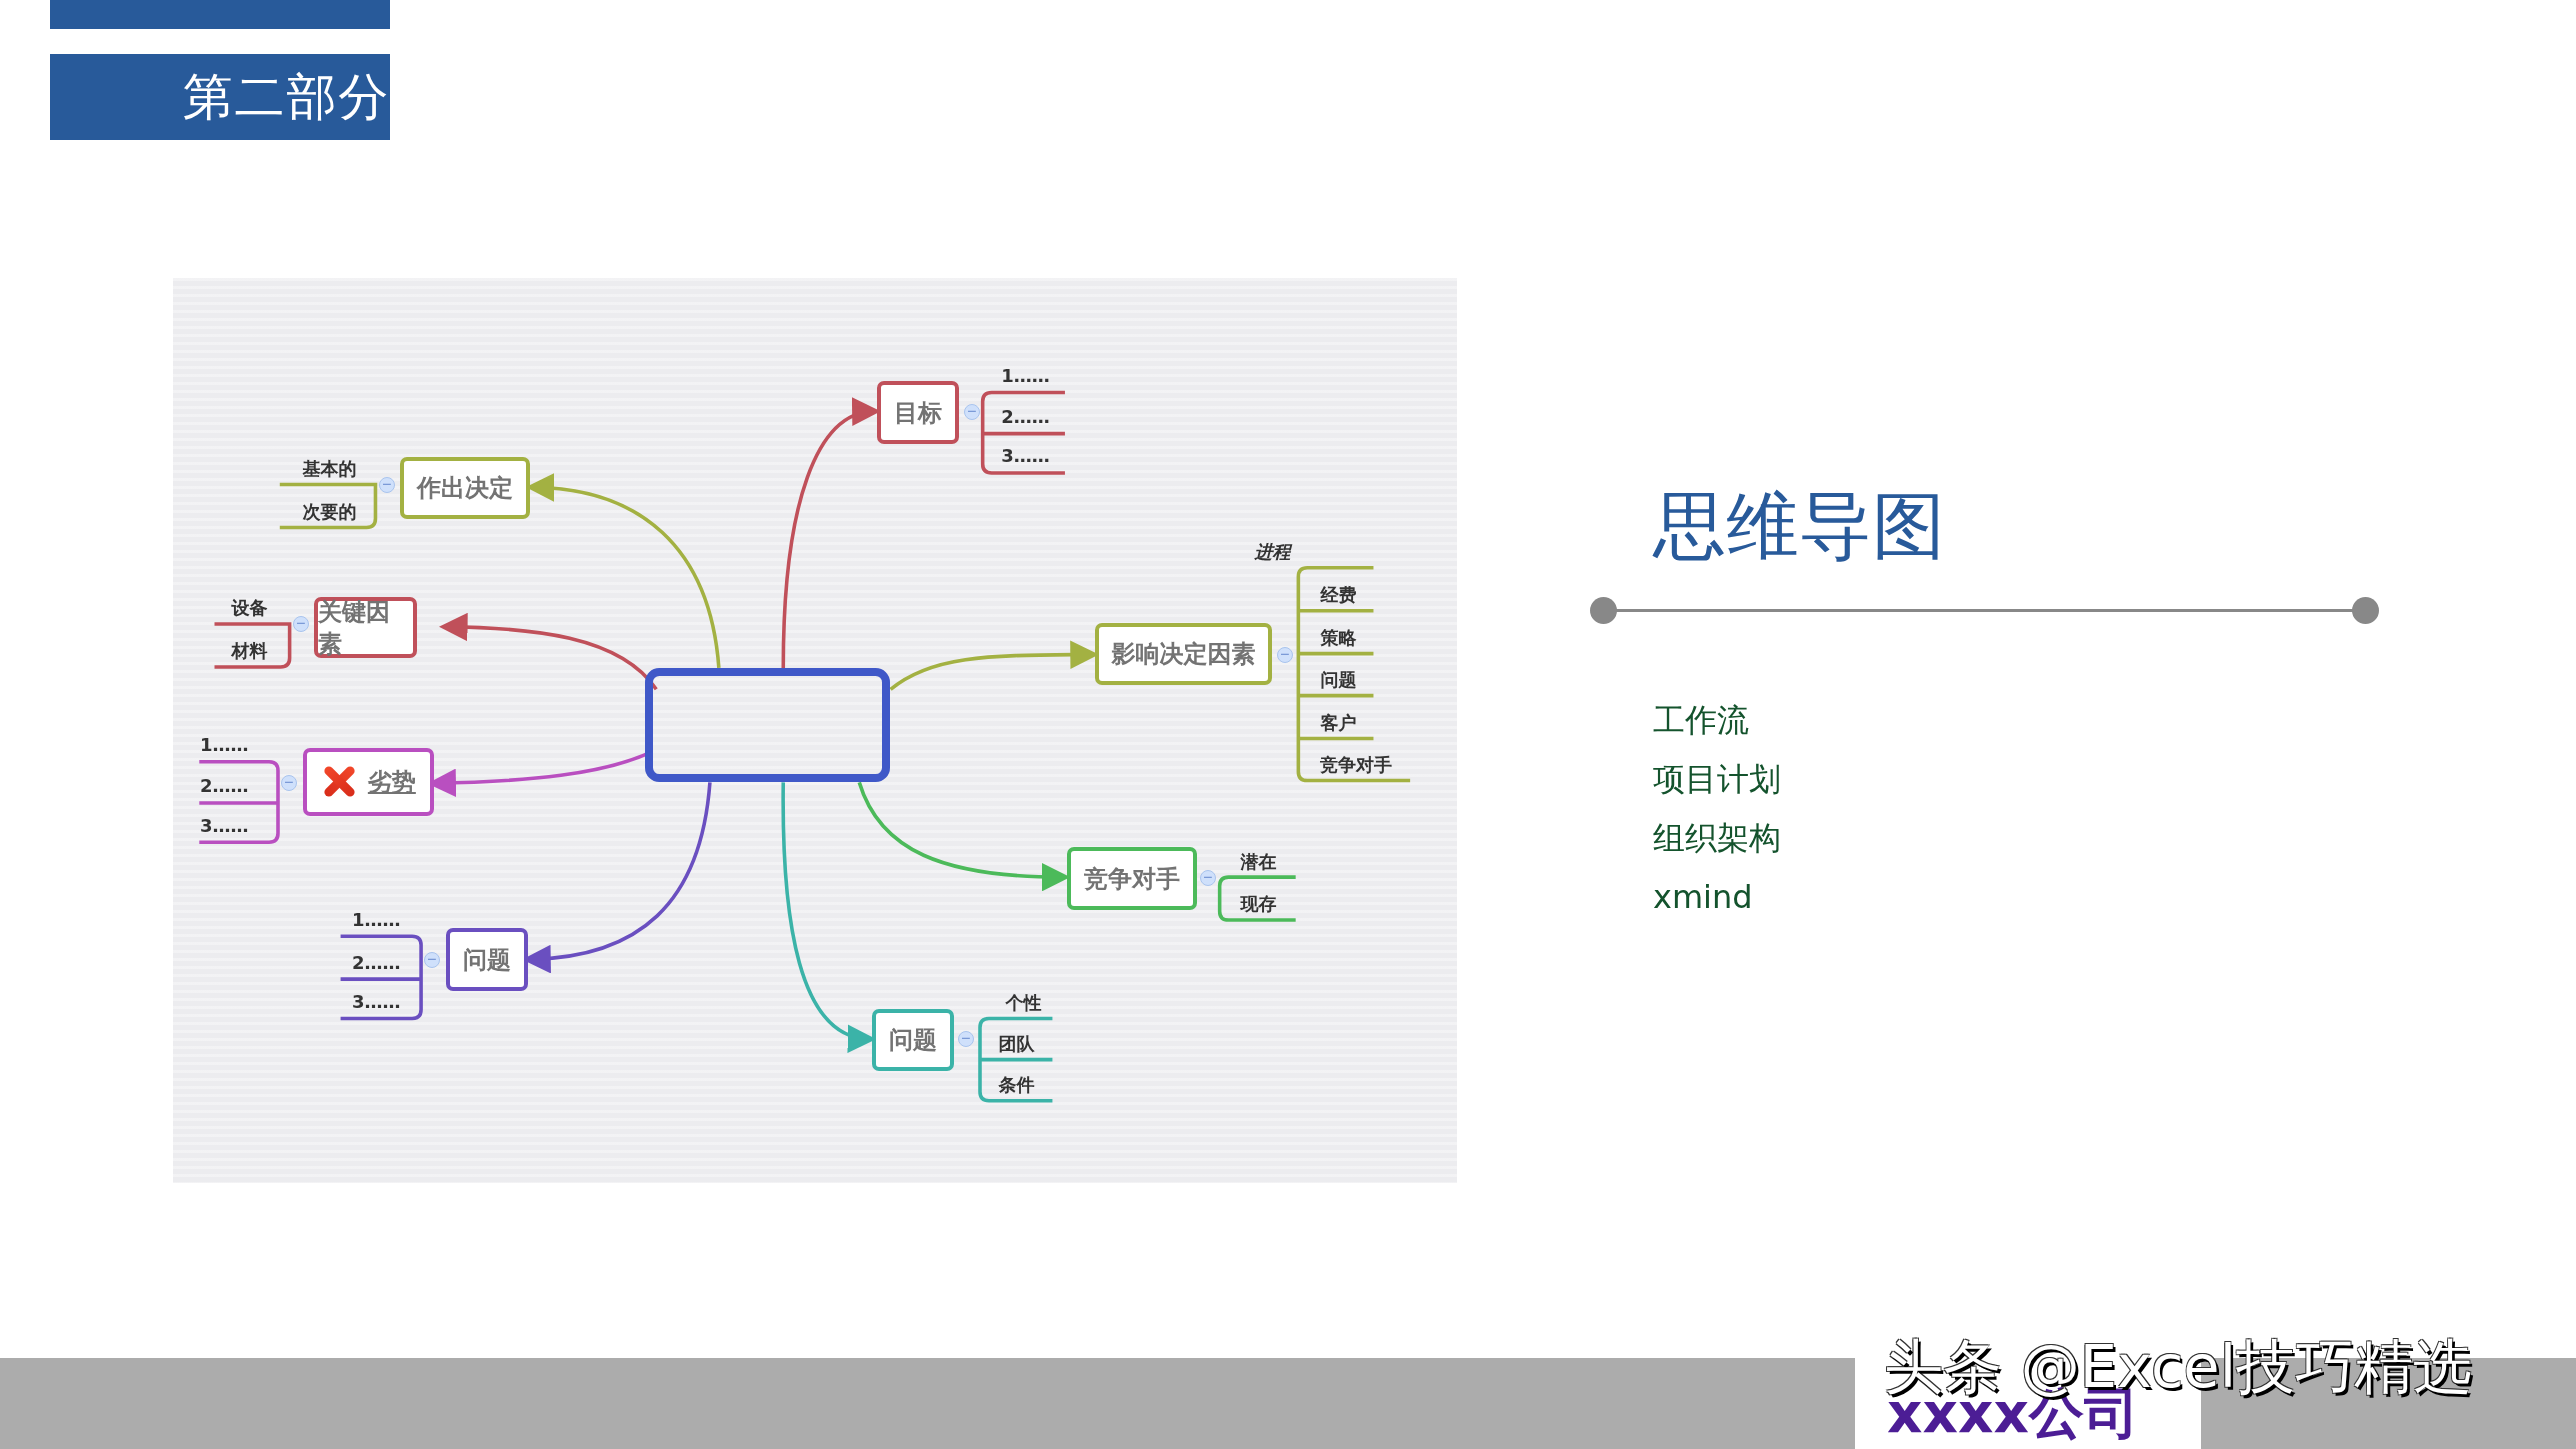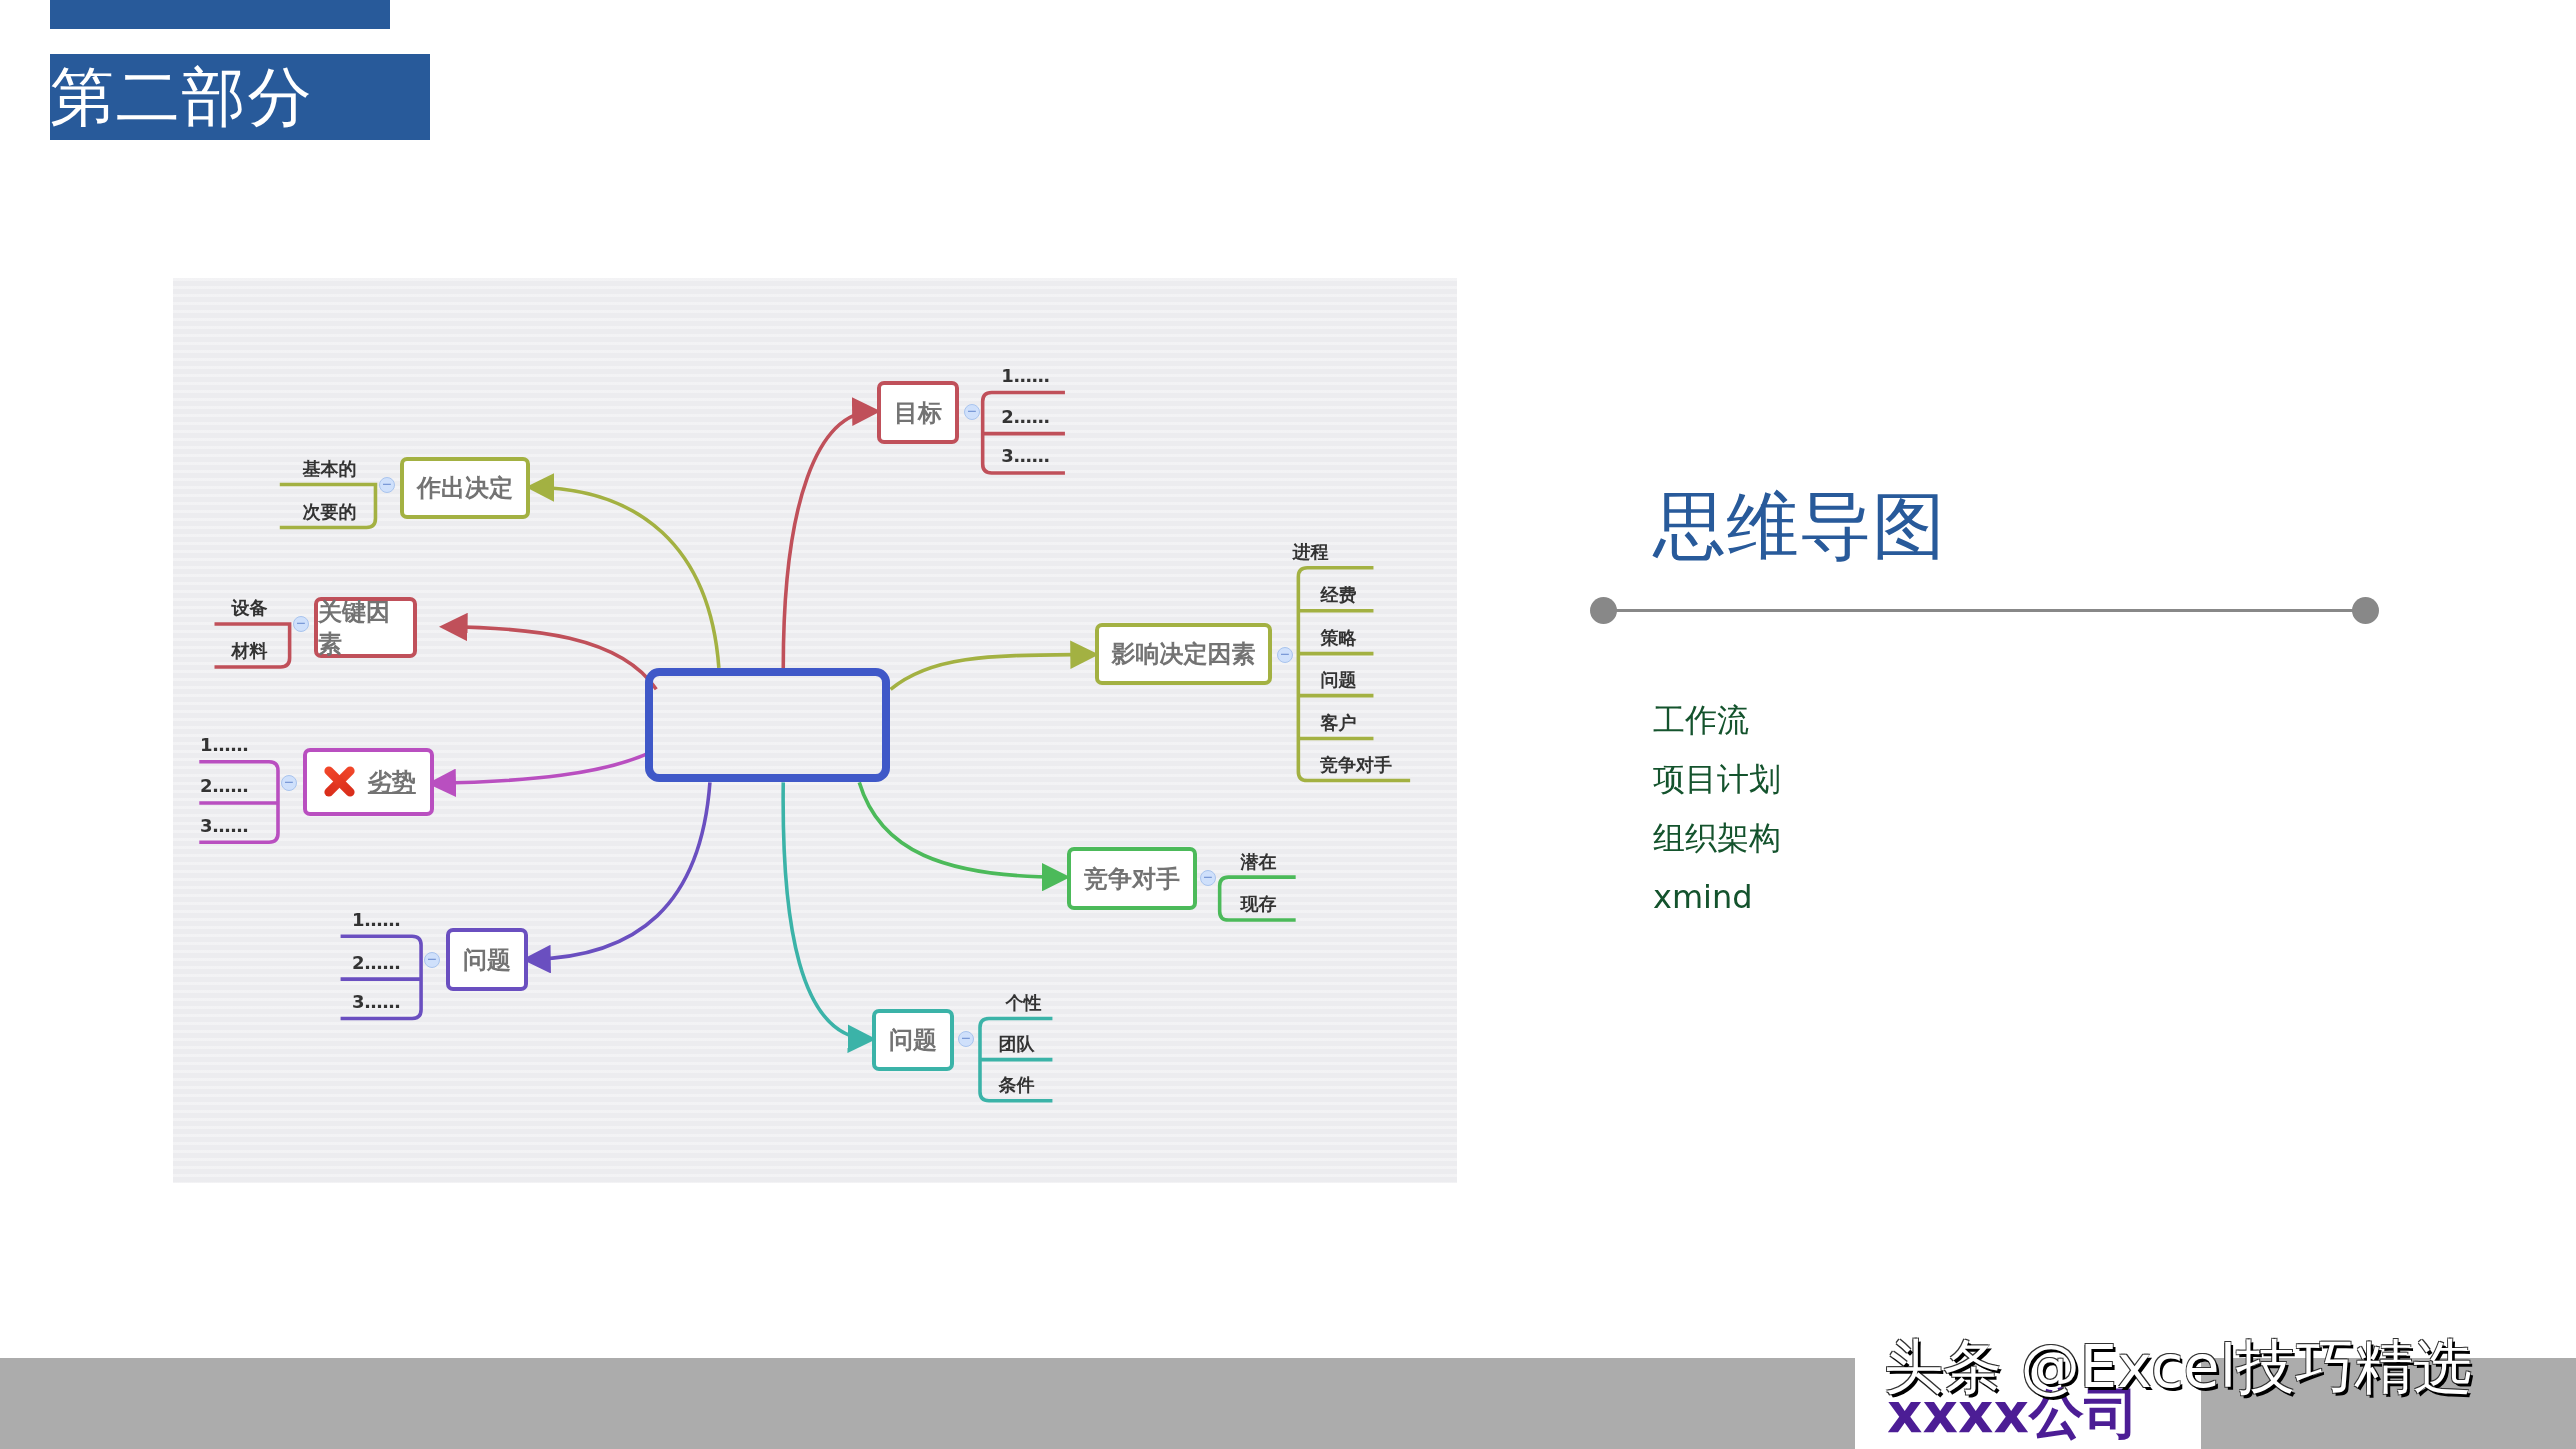--- a/index.html
+++ b/index.html
@@ -1,21 +1,21 @@
 <!DOCTYPE html>
 <html style="font-size:14.3px"><head>
 <meta charset="utf-8">
 <style>
   html, body { margin:0; padding:0; }
   body { width:2576px; height:1449px; position:relative; overflow:hidden; background:#ffffff;
          font-family:"DejaVu Sans","Liberation Sans",sans-serif; }
   .abs { position:absolute; }
   .top-bar { left:50px; top:0; width:340px; height:29px; background:#285a9a; }
-  .section-box { left:50px; top:54px; width:380px; height:86px; background:#285a9a;
-                 color:#fff; font-size:64px; line-height:86px; text-align:left; letter-spacing:1.8px; }
+  .section-box { left:50px; top:54px; width:340px; height:86px; background:#285a9a;
+                 color:#fff; font-size:50px; line-height:86px; text-align:right; letter-spacing:1.8px; }
   .mm-panel { left:173px; top:278px; width:1284px; height:905px; background:#ececef;
               background-image:repeating-linear-gradient(to bottom, rgba(255,255,255,0.35) 0px, rgba(255,255,255,0.35) 2.7px, rgba(0,0,0,0) 2.7px, rgba(0,0,0,0) 8px);
               overflow:hidden; }
   .mm-svg { position:absolute; left:0; top:0; }
   .node { position:absolute; background:#fff; border-style:solid; border-width:4.5px; border-radius:7px;
           box-sizing:border-box; display:flex; align-items:center; justify-content:center;
           color:#737373; font-size:24px; font-weight:bold; }
   .center-outer { position:absolute; border:8px solid #3f58c8; border-radius:14.3px; box-sizing:border-box; }
   .center-inner { position:absolute; background:#b7f542; border:3.6px solid #7a7a7a; border-radius:12.5px;
                   box-sizing:border-box; display:flex; align-items:center; justify-content:center;
@@ -138,21 +138,21 @@
   <div class="leaf" style="left:27px;top:537px;width:54px;text-align:left;">3……</div>
 
   <div class="node" style="left:273px;top:650px;width:82px;height:63px;border-color:#6a4fc0;">问题</div>
   <div class="collapse" style="left:251px;top:674px;">−</div>
   <div class="leaf" style="left:179px;top:631px;width:54px;text-align:left;">1……</div>
   <div class="leaf" style="left:179px;top:674px;width:54px;text-align:left;">2……</div>
   <div class="leaf" style="left:179px;top:713px;width:54px;text-align:left;">3……</div>
 
   <div class="node" style="left:922px;top:345px;width:177px;height:62px;border-color:#a3b142;">影响决定因素</div>
   <div class="collapse" style="left:1104px;top:369px;">−</div>
-  <div class="leaf" style="left:1106px;top:262px;width:63px;">进程</div>
+  <div class="leaf" style="left:1068px;top:262px;width:63px;font-style:italic;">进程</div>
   <div class="leaf" style="left:1134px;top:305px;width:63px;">经费</div>
   <div class="leaf" style="left:1134px;top:348px;width:63px;">策略</div>
   <div class="leaf" style="left:1134px;top:390px;width:63px;">问题</div>
   <div class="leaf" style="left:1134px;top:433px;width:63px;">客户</div>
   <div class="leaf" style="left:1134px;top:475px;width:98px;">竞争对手</div>
 
   <div class="node" style="left:894px;top:569px;width:130px;height:63px;border-color:#4cba5a;">竞争对手</div>
   <div class="collapse" style="left:1027px;top:592px;">−</div>
   <div class="leaf" style="left:1054px;top:572px;width:63px;">潜在</div>
   <div class="leaf" style="left:1054px;top:614px;width:63px;">现存</div>

